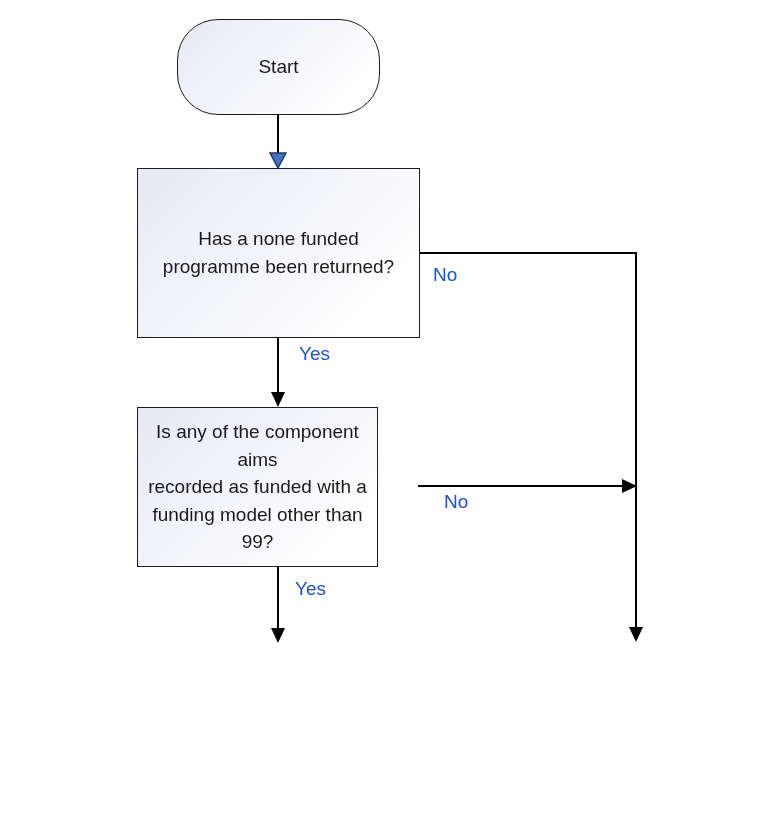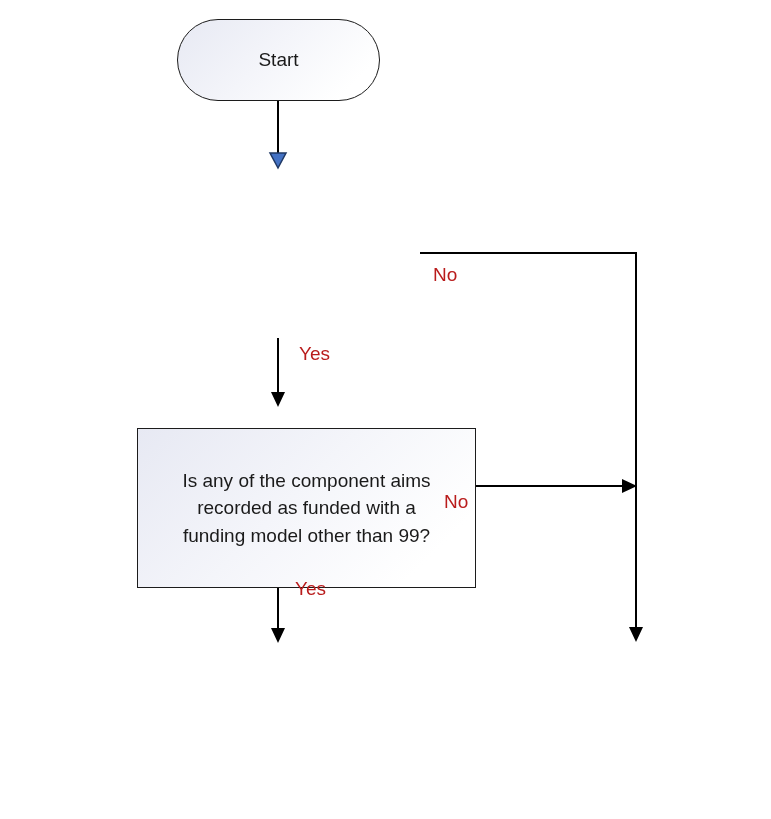--- a/index.html
+++ b/index.html
@@ -29,32 +29,32 @@
     background: linear-gradient(135deg, #e7e9f3 0%, #f4f5fa 45%, #ffffff 85%);
     display: flex;
     align-items: center;
     justify-content: center;
     text-align: center;
     font-size: 19px;
     line-height: 1.45;
     white-space: pre-line;
   }
   .node-start {
-    left: 177px; top: 19px; width: 203px; height: 82px;
+    left: 177px; top: 19px; width: 203px; height: 96px;
     border-radius: 41px;
   }
   .node-q1 { left: 137px; top: 168px; width: 283px; height: 170px; }
-  .node-q2 { left: 137px; top: 428px; width: 339px; height: 160px; justify-content: center; }
+  .node-q2 { left: 137px; top: 407px; width: 241px; height: 160px; justify-content: center; }
   .node-triggered { left: 136px; top: 643px; width: 282px; height: 139px; }
   .node-not-triggered { left: 519px; top: 642px; width: 234px; height: 140px; }
   .edge-label {
     position: absolute;
     font-size: 19px;
     line-height: 1.2;
-    color: #b91c1c;
+    color: #1d4ed8;
   }
   .label-q1-no  { left: 433px; top: 264px; }
   .label-q1-yes { left: 299px; top: 343px; }
   .label-q2-no  { left: 444px; top: 491px; }
   .label-q2-yes { left: 295px; top: 578px; }
 </style>
 </head>
 <body>
 
 <div class="canvas">
@@ -74,20 +74,24 @@
     <polygon points="622,479 622,493 637,486" fill="#000000"></polygon>
 
     <line x1="278" y1="567" x2="278" y2="629" stroke="#000000" stroke-width="2"></line>
     <polygon points="271,628 285,628 278,643" fill="#000000"></polygon>
   </svg>
 
   <div class="node node-start">
     <span>Start</span>
   </div>
 
+  <div class="node node-q1">
+    <span>Has a none funded
+programme been returned?</span>
+  </div>
 
   <div class="node node-q2">
     <span>Is any of the component aims
 recorded as funded with a
 funding model other than 99?</span>
   </div>
 
 
 
   <span class="edge-label label-q1-no">No</span>

